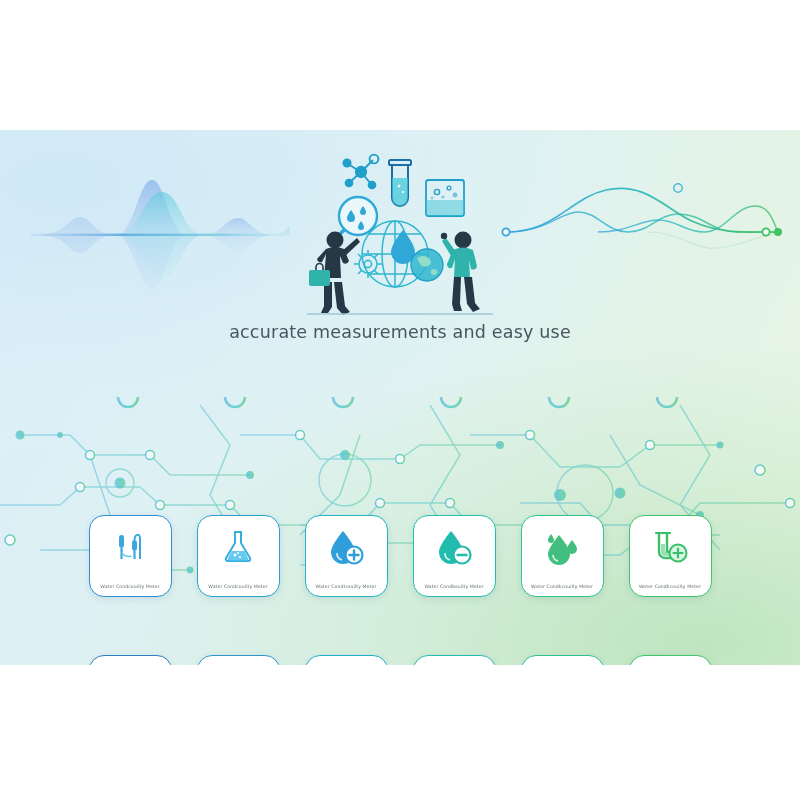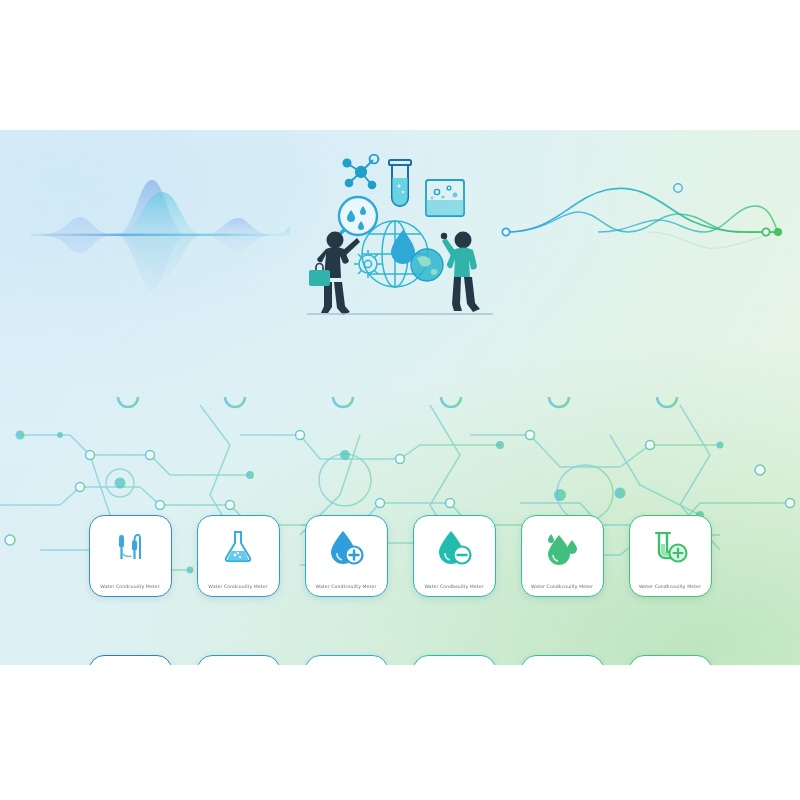--- a/index.html
+++ b/index.html
@@ -223,20 +223,21 @@
         <path d="M160,108 q10,-5 20,0 l4,16 q-1,5 -6,3 l-2,-9 l1,17 l-16,0 l1,-18 l-3,9 q-5,1 -5,-4 Z" fill="#2fb3ab"></path>
         <path d="M163,110 l-10,-14 l-4,3 l9,15 Z" fill="#2fb3ab"></path>
         <circle cx="151" cy="94" r="3.2" fill="#263746"></circle>
         <path d="M161,135 l7,0 l-1,27 l2,7 l-8,0 l-2,-7 Z" fill="#263746"></path>
         <path d="M171,135 l8,0 l3,26 l5,6 l-7,3 l-6,-8 Z" fill="#263746"></path>
       </g>
 
       <line x1="14" y1="172" x2="200" y2="172" stroke="#9fc9d8" stroke-width="1.5"></line>
     </svg>
 
+    <div id="headline">accurate measurements and easy use</div>
 
     <svg id="circuit" viewBox="0 0 800 250">
       <defs>
         <linearGradient id="cg" x1="0" y1="0" x2="1" y2="0">
           <stop offset="0%" stop-color="#4ab4d8" stop-opacity=".85"></stop>
           <stop offset="50%" stop-color="#33bfbd" stop-opacity=".85"></stop>
           <stop offset="100%" stop-color="#4ac477" stop-opacity=".85"></stop>
         </linearGradient>
         <linearGradient id="cgf" x1="0" y1="0" x2="1" y2="0">
           <stop offset="0%" stop-color="#4ab4d8"></stop>

